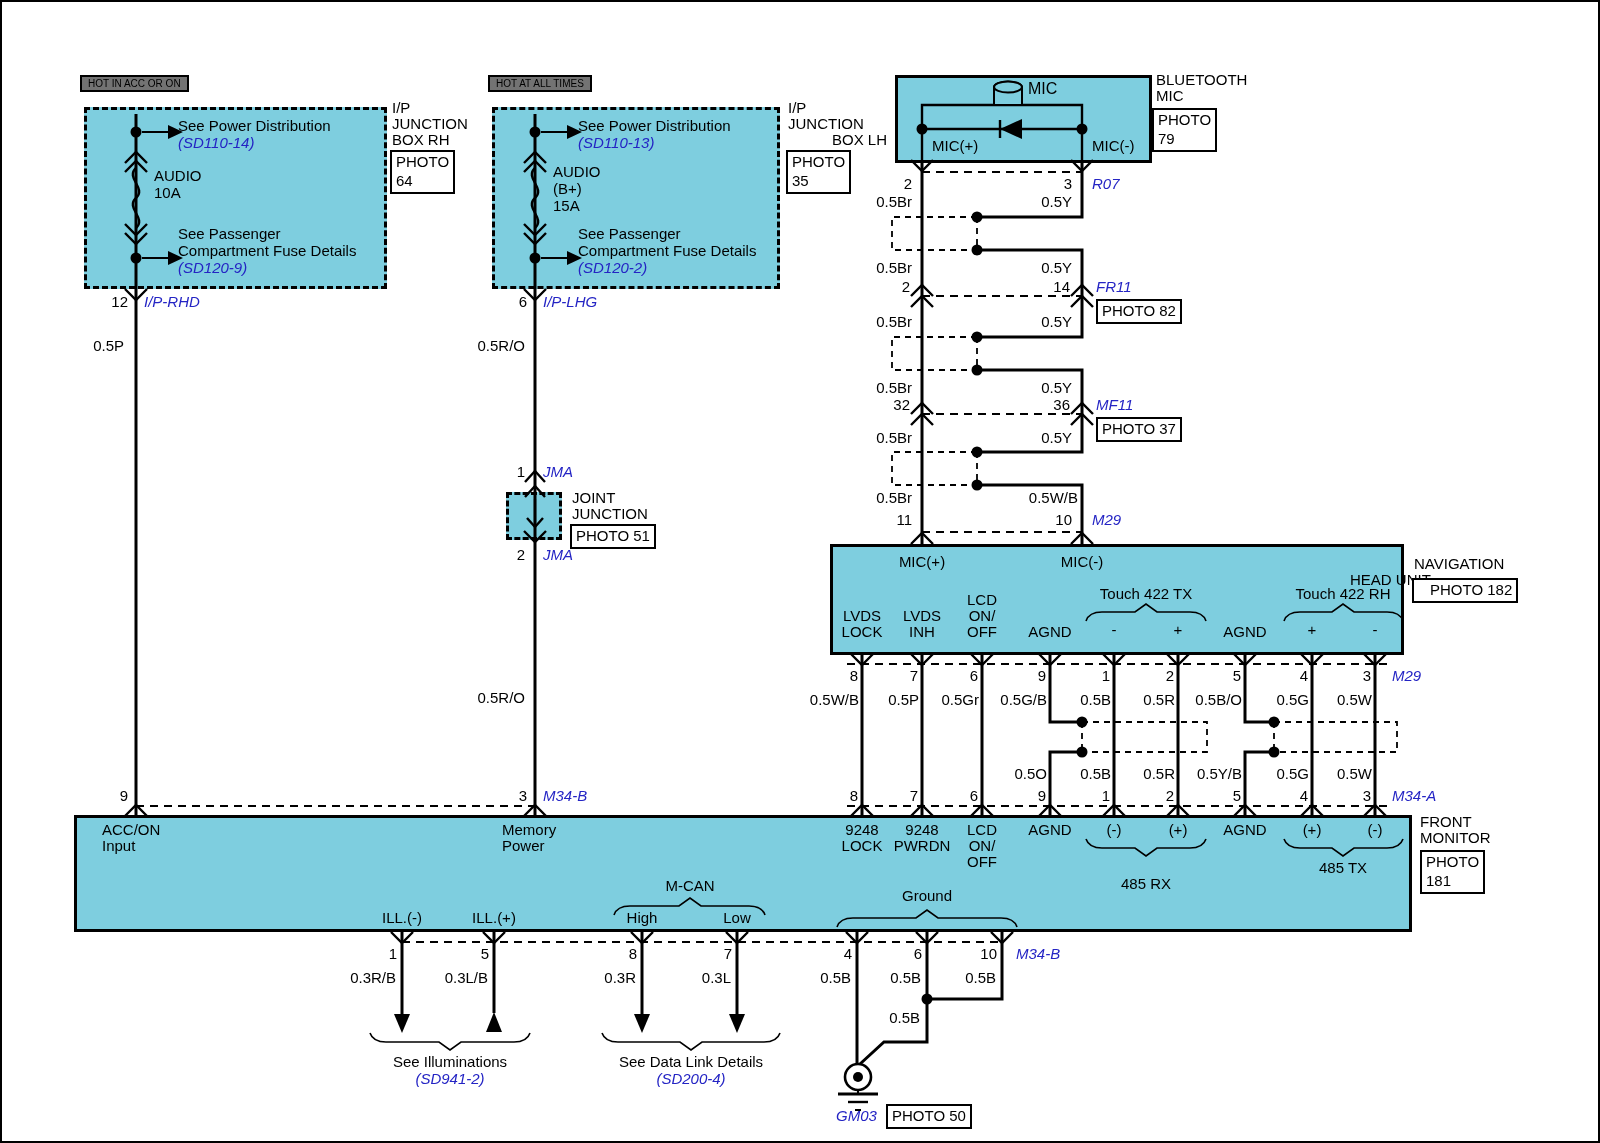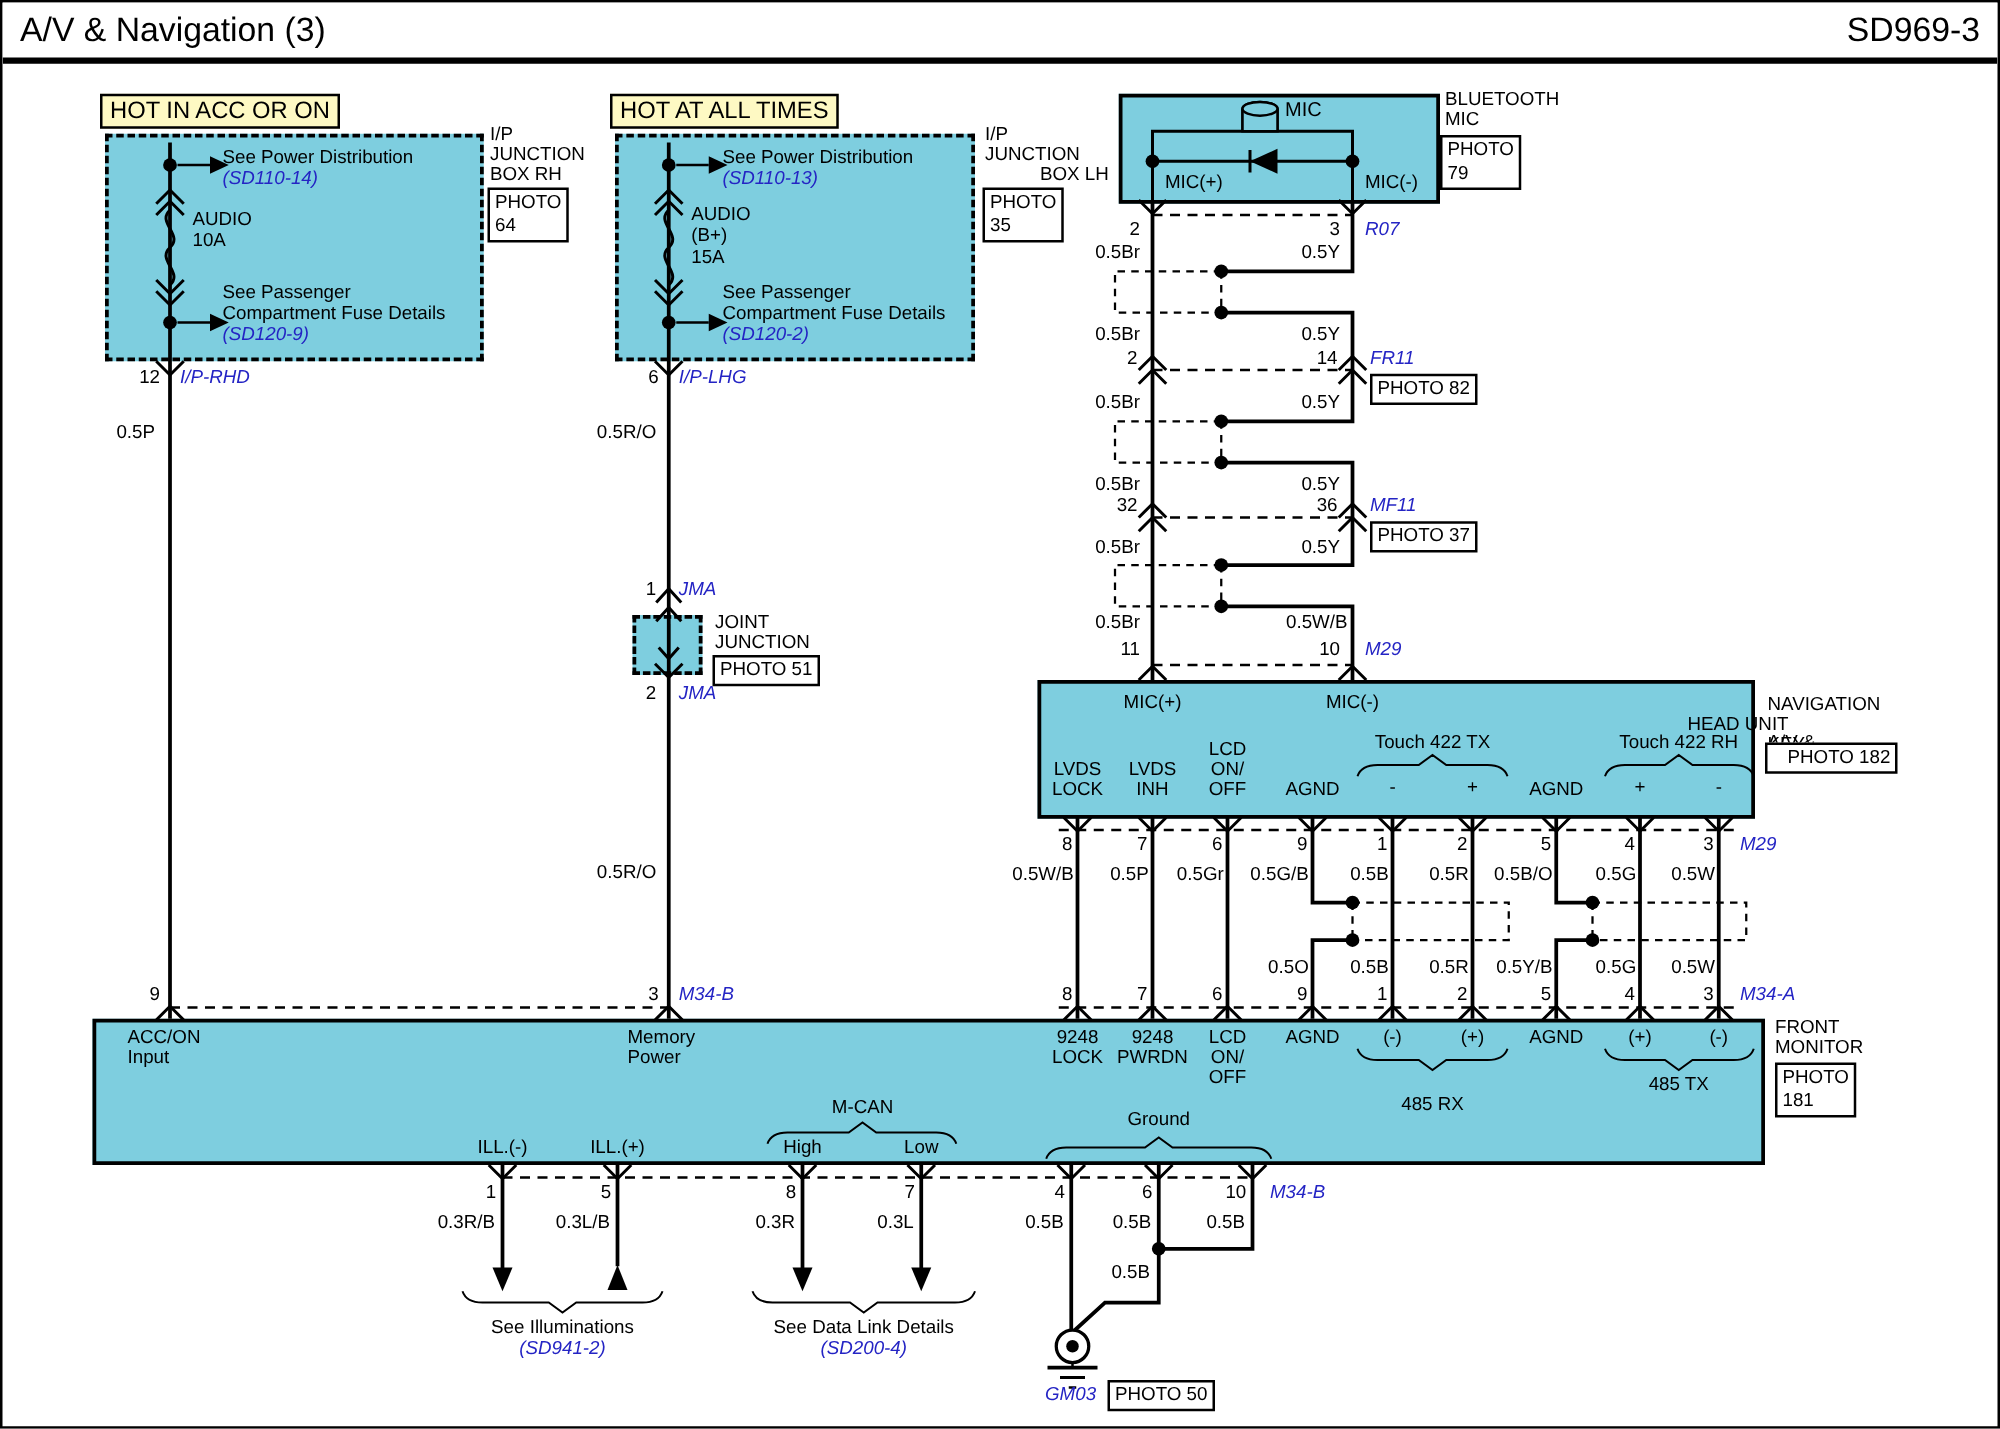--- a/index.html
+++ b/index.html
@@ -2,45 +2,41 @@
 <html style="--cyan: #7ECEDF; --link: #2424C4;"><head>
 <meta charset="utf-8">
 <style>
   html,body{margin:0;padding:0;background:#e8e8e8;}
   #page{position:relative;width:1600px;height:1143px;background:#fff;border:2px solid #000;box-sizing:border-box;overflow:hidden;font-family:"Liberation Sans",sans-serif;}
   #hdr{position:absolute;left:0;top:0;width:100%;height:44px;border-bottom:5px solid #000;background:#fff;}
   #hdr .t{position:absolute;left:14px;top:7px;font-size:27px;color:#000;}
   #hdr .c{position:absolute;right:14px;top:7px;font-size:27px;color:#000;}
   .cyan-solid{position:absolute;background:var(--cyan);border:3px solid #000;box-sizing:border-box;}
   .cyan-dash{position:absolute;background:var(--cyan);border:3px dashed #000;box-sizing:border-box;}
-  .banner{position:absolute;background:#fef9c3;border:2px solid #000;padding:1px 6px;font-size:19px;white-space:nowrap;color:#000;}
+  .banner{position:absolute;background:#737373;border:2px solid #000;padding:1px 6px;font-size:10px;white-space:nowrap;color:#000;}
   .pbox{position:absolute;background:#fff;border:2px solid #000;padding:1px 4px;font-size:15px;white-space:nowrap;color:#000;line-height:1.25;}
   svg{position:absolute;left:0;top:0;}
   .w{stroke:#000;stroke-width:3;fill:none;}
   .cd{stroke:#000;stroke-width:2;fill:none;stroke-dasharray:8 6;}
   .sd{stroke:#000;stroke-width:1.8;fill:none;stroke-dasharray:6 5;}
   .ch{stroke:#000;stroke-width:2.4;fill:none;}
   .br{stroke:#000;stroke-width:1.6;fill:none;}
   .dot{fill:#000;stroke:none;}
   .fill{fill:#000;stroke:none;}
   .cyl{fill:var(--cyan);stroke:#000;stroke-width:2;}
   .lb{position:absolute;font-size:15px;line-height:1.07;color:#000;white-space:nowrap;}
   .ra{transform:translateX(-100%);}
   .ctr{transform:translateX(-50%);}
   .blue{color:var(--link);font-style:italic;}
 </style>
 </head>
 <body>
 
 <div id="page">
 
-  <div id="hdr">
-    <span class="t">A/V &amp; Navigation (3)</span>
-    <span class="c">SD969-3</span>
-  </div>
 
   <div class="cyan-dash" style="left:82px;top:105px;width:303px;height:182px;"></div>
   <div class="cyan-dash" style="left:490px;top:105px;width:288px;height:182px;"></div>
   <div class="cyan-solid" style="left:893px;top:73px;width:257px;height:88px;"></div>
   <div class="cyan-solid" style="left:828px;top:542px;width:574px;height:111px;"></div>
   <div class="cyan-solid" style="left:72px;top:813px;width:1338px;height:117px;"></div>
   <div class="cyan-dash" style="left:504px;top:490px;width:56px;height:48px;"></div>
 
   <svg width="1600" height="1143" viewBox="0 0 1600 1143">
 
@@ -300,21 +296,21 @@
   <span class="lb ctr" style="left:1176px;top:620px;">+</span>
   <span class="lb ctr" style="left:1243px;top:622px;">AGND</span>
   <span class="lb ctr" style="left:1310px;top:620px;">+</span>
   <span class="lb ctr" style="left:1373px;top:620px;">-</span>
   <span class="lb ctr" style="left:1144px;top:584px;">Touch 422 TX</span>
   <span class="lb ctr" style="left:1341px;top:584px;">Touch 422 RH</span>
   <span class="lb" style="left:1412px;top:538px;margin-top:46px;">A/V &amp;</span>
   <span class="lb" style="left:1412px;top:554px;">NAVIGATION</span>
   <span class="lb" style="left:1348px;top:570px;">HEAD UNIT</span>
   <span class="lb" style="left:1412px;top:586px;">KEY</span>
-  <div class="pbox" style="left:1410px;top:592px;padding-left:16px;">
+  <div class="pbox" style="left:1410px;top:576px;padding-left:16px;">
     <div>PHOTO 182</div>
   </div>
 
   <span class="lb ra" style="left:856px;top:666px;">8</span>
   <span class="lb ra" style="left:916px;top:666px;">7</span>
   <span class="lb ra" style="left:976px;top:666px;">6</span>
   <span class="lb ra" style="left:1044px;top:666px;">9</span>
   <span class="lb ra" style="left:1108px;top:666px;">1</span>
   <span class="lb ra" style="left:1172px;top:666px;">2</span>
   <span class="lb ra" style="left:1239px;top:666px;">5</span>

